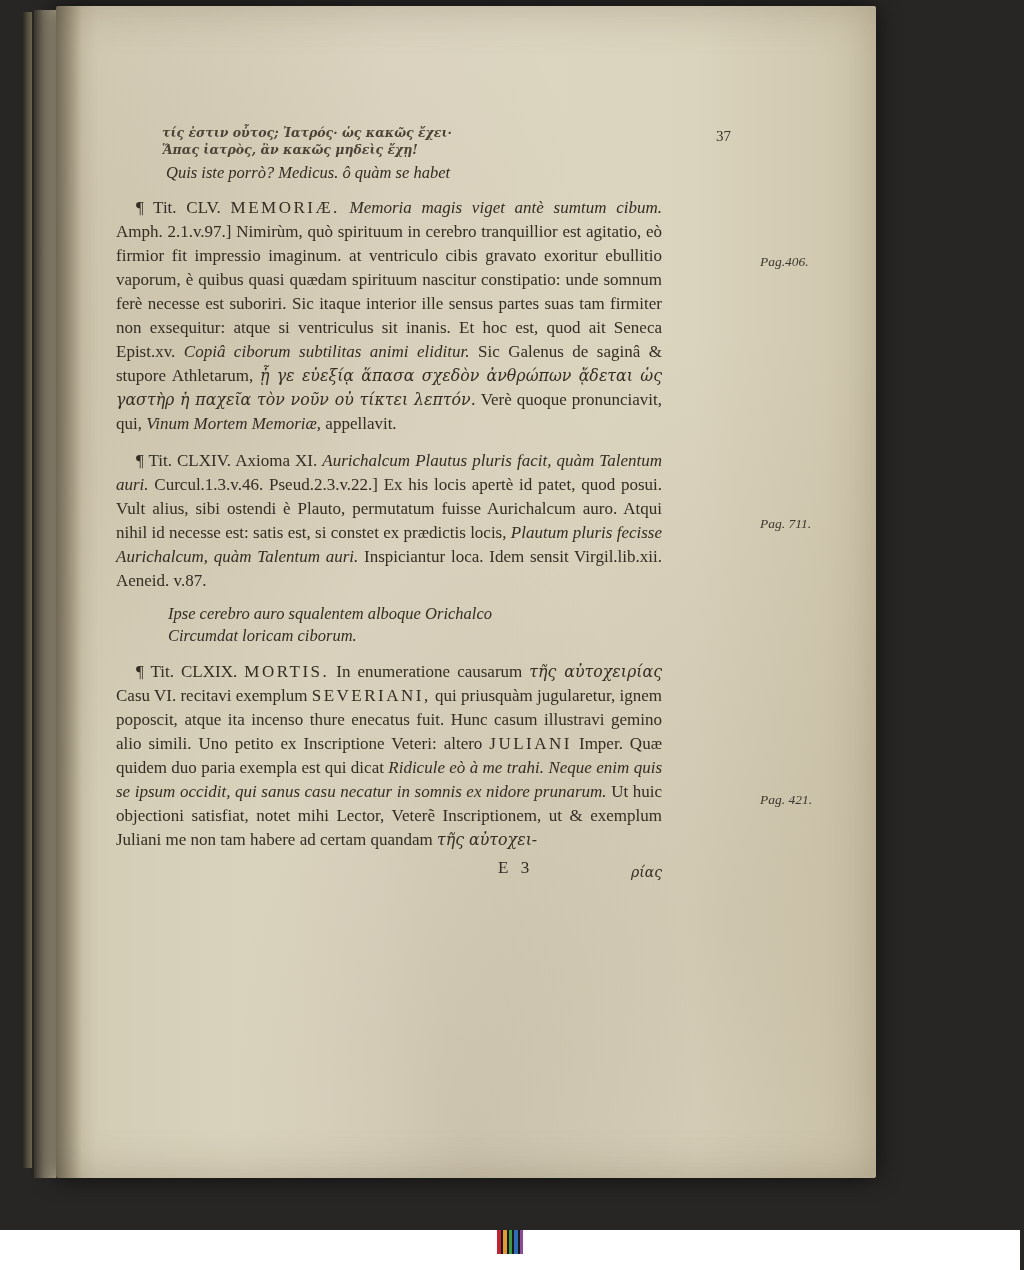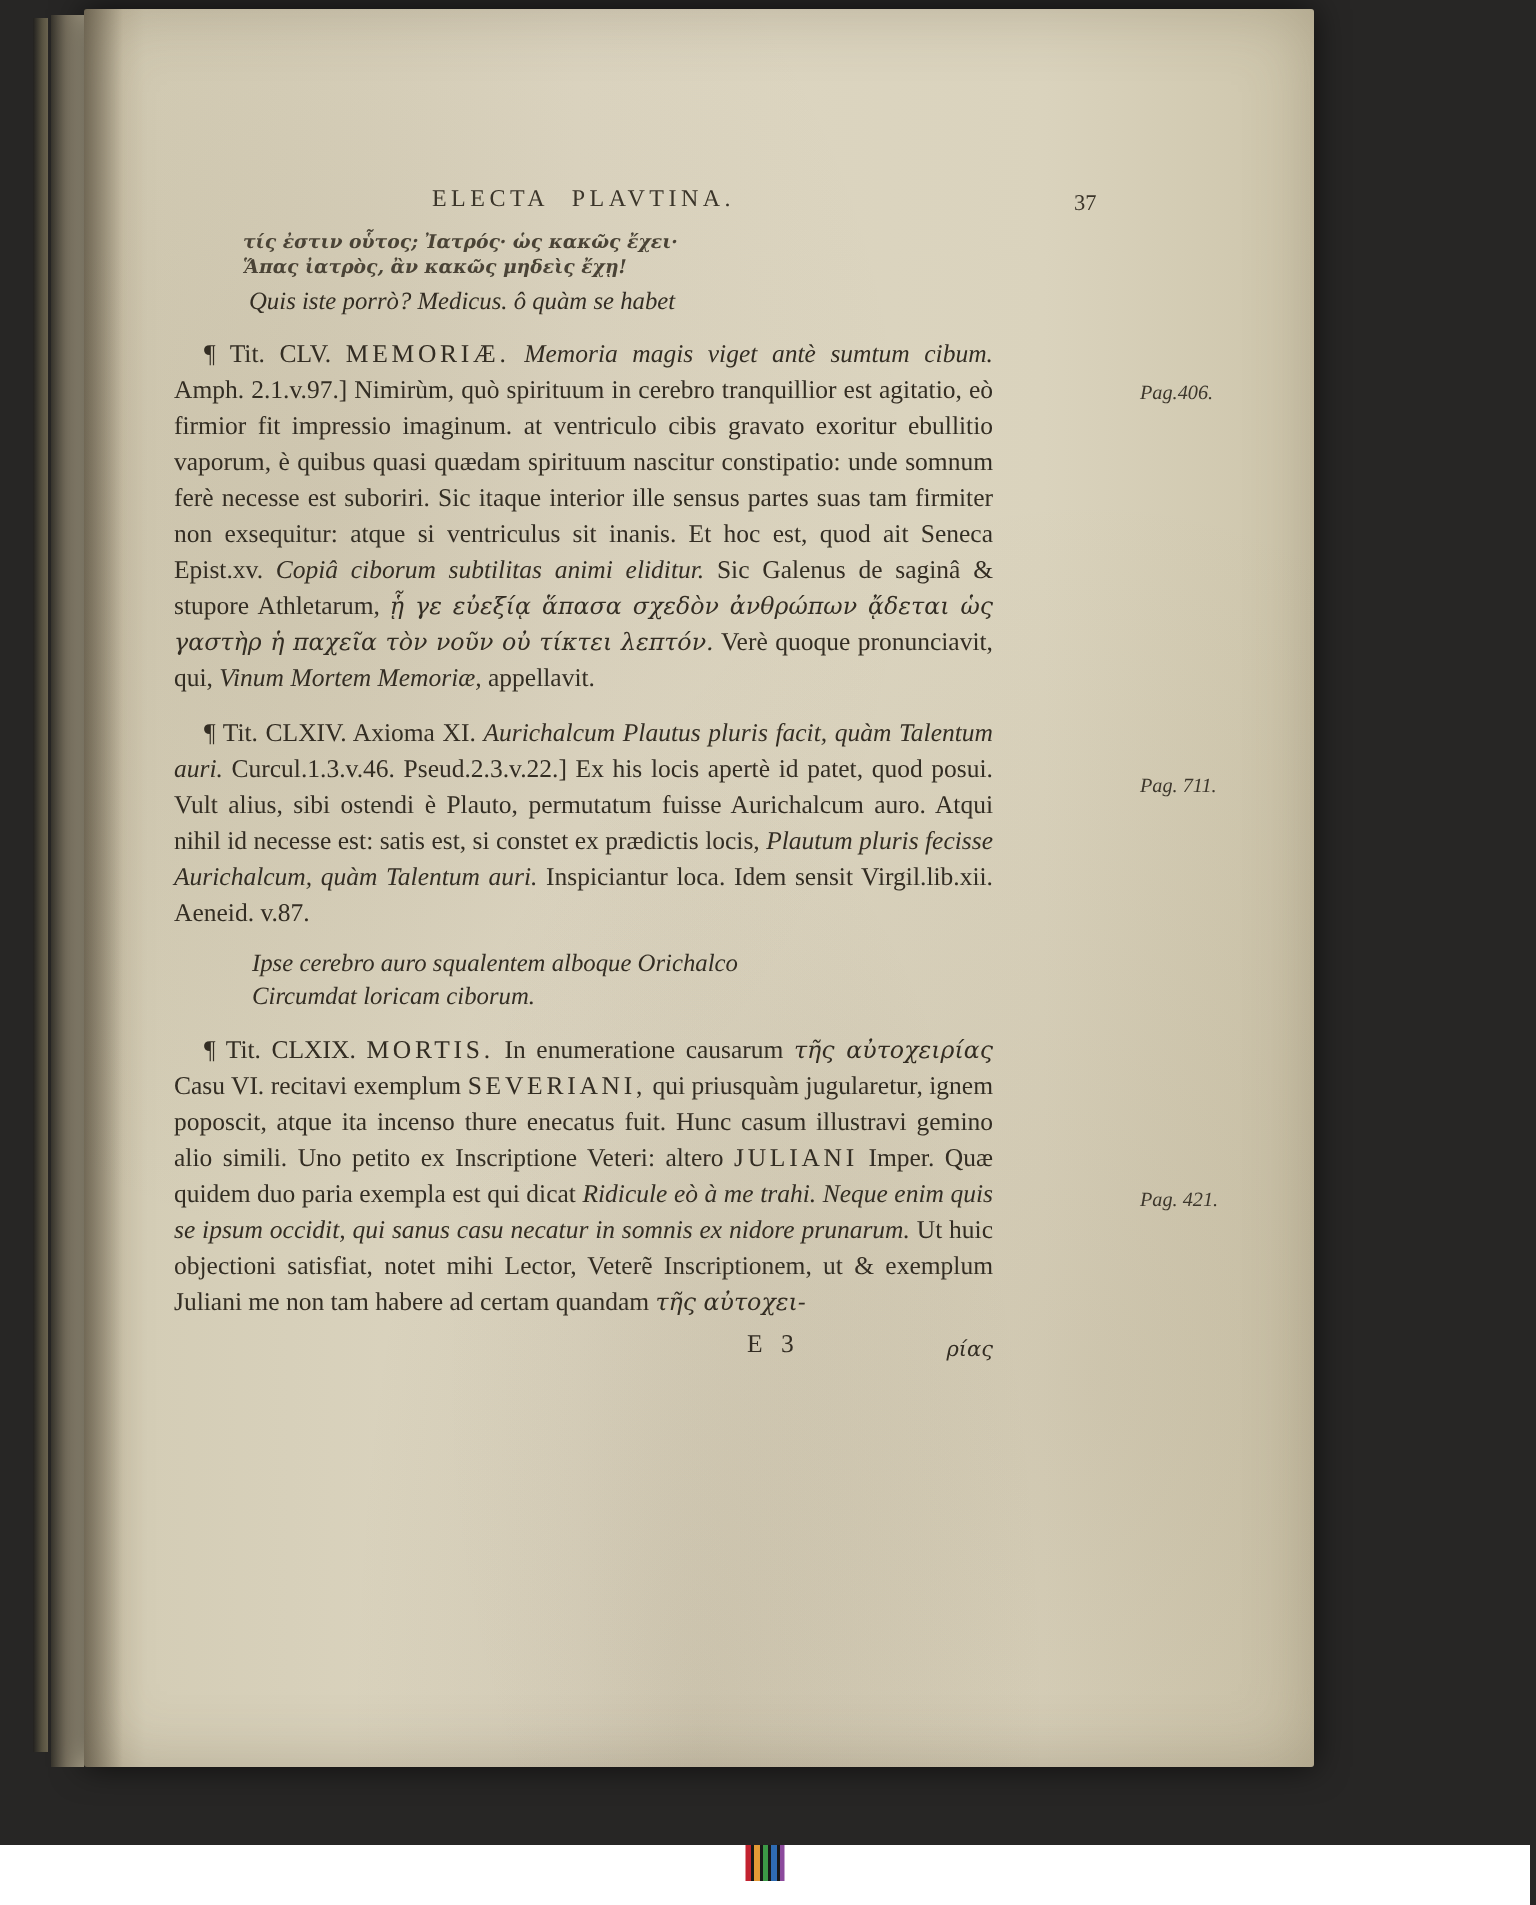--- a/index.html
+++ b/index.html
@@ -84,21 +84,20 @@
   <div class="page">
     <div class="gutter"></div>
 
     <div class="pagenum">37</div>
 
     <div class="margin-note mn1">Pag.406.</div>
     <div class="margin-note mn2">Pag. 711.</div>
     <div class="margin-note mn3">Pag. 421.</div>
 
     <div class="text-area">
-      <div class="running-head">ELECTA PLAVTINA.</div>
 
       <div class="greek-epigram">
         <div>τίς ἐστιν οὗτος; Ἰατρός· ὡς κακῶς ἔχει·</div>
         <div>Ἅπας ἰατρὸς, ἂν κακῶς μηδεὶς ἔχῃ!</div>
       </div>
 
       <div class="latin-epigram">
         <div>Quis iste porrò? Medicus. ô quàm se habet</div>
       </div>
 

